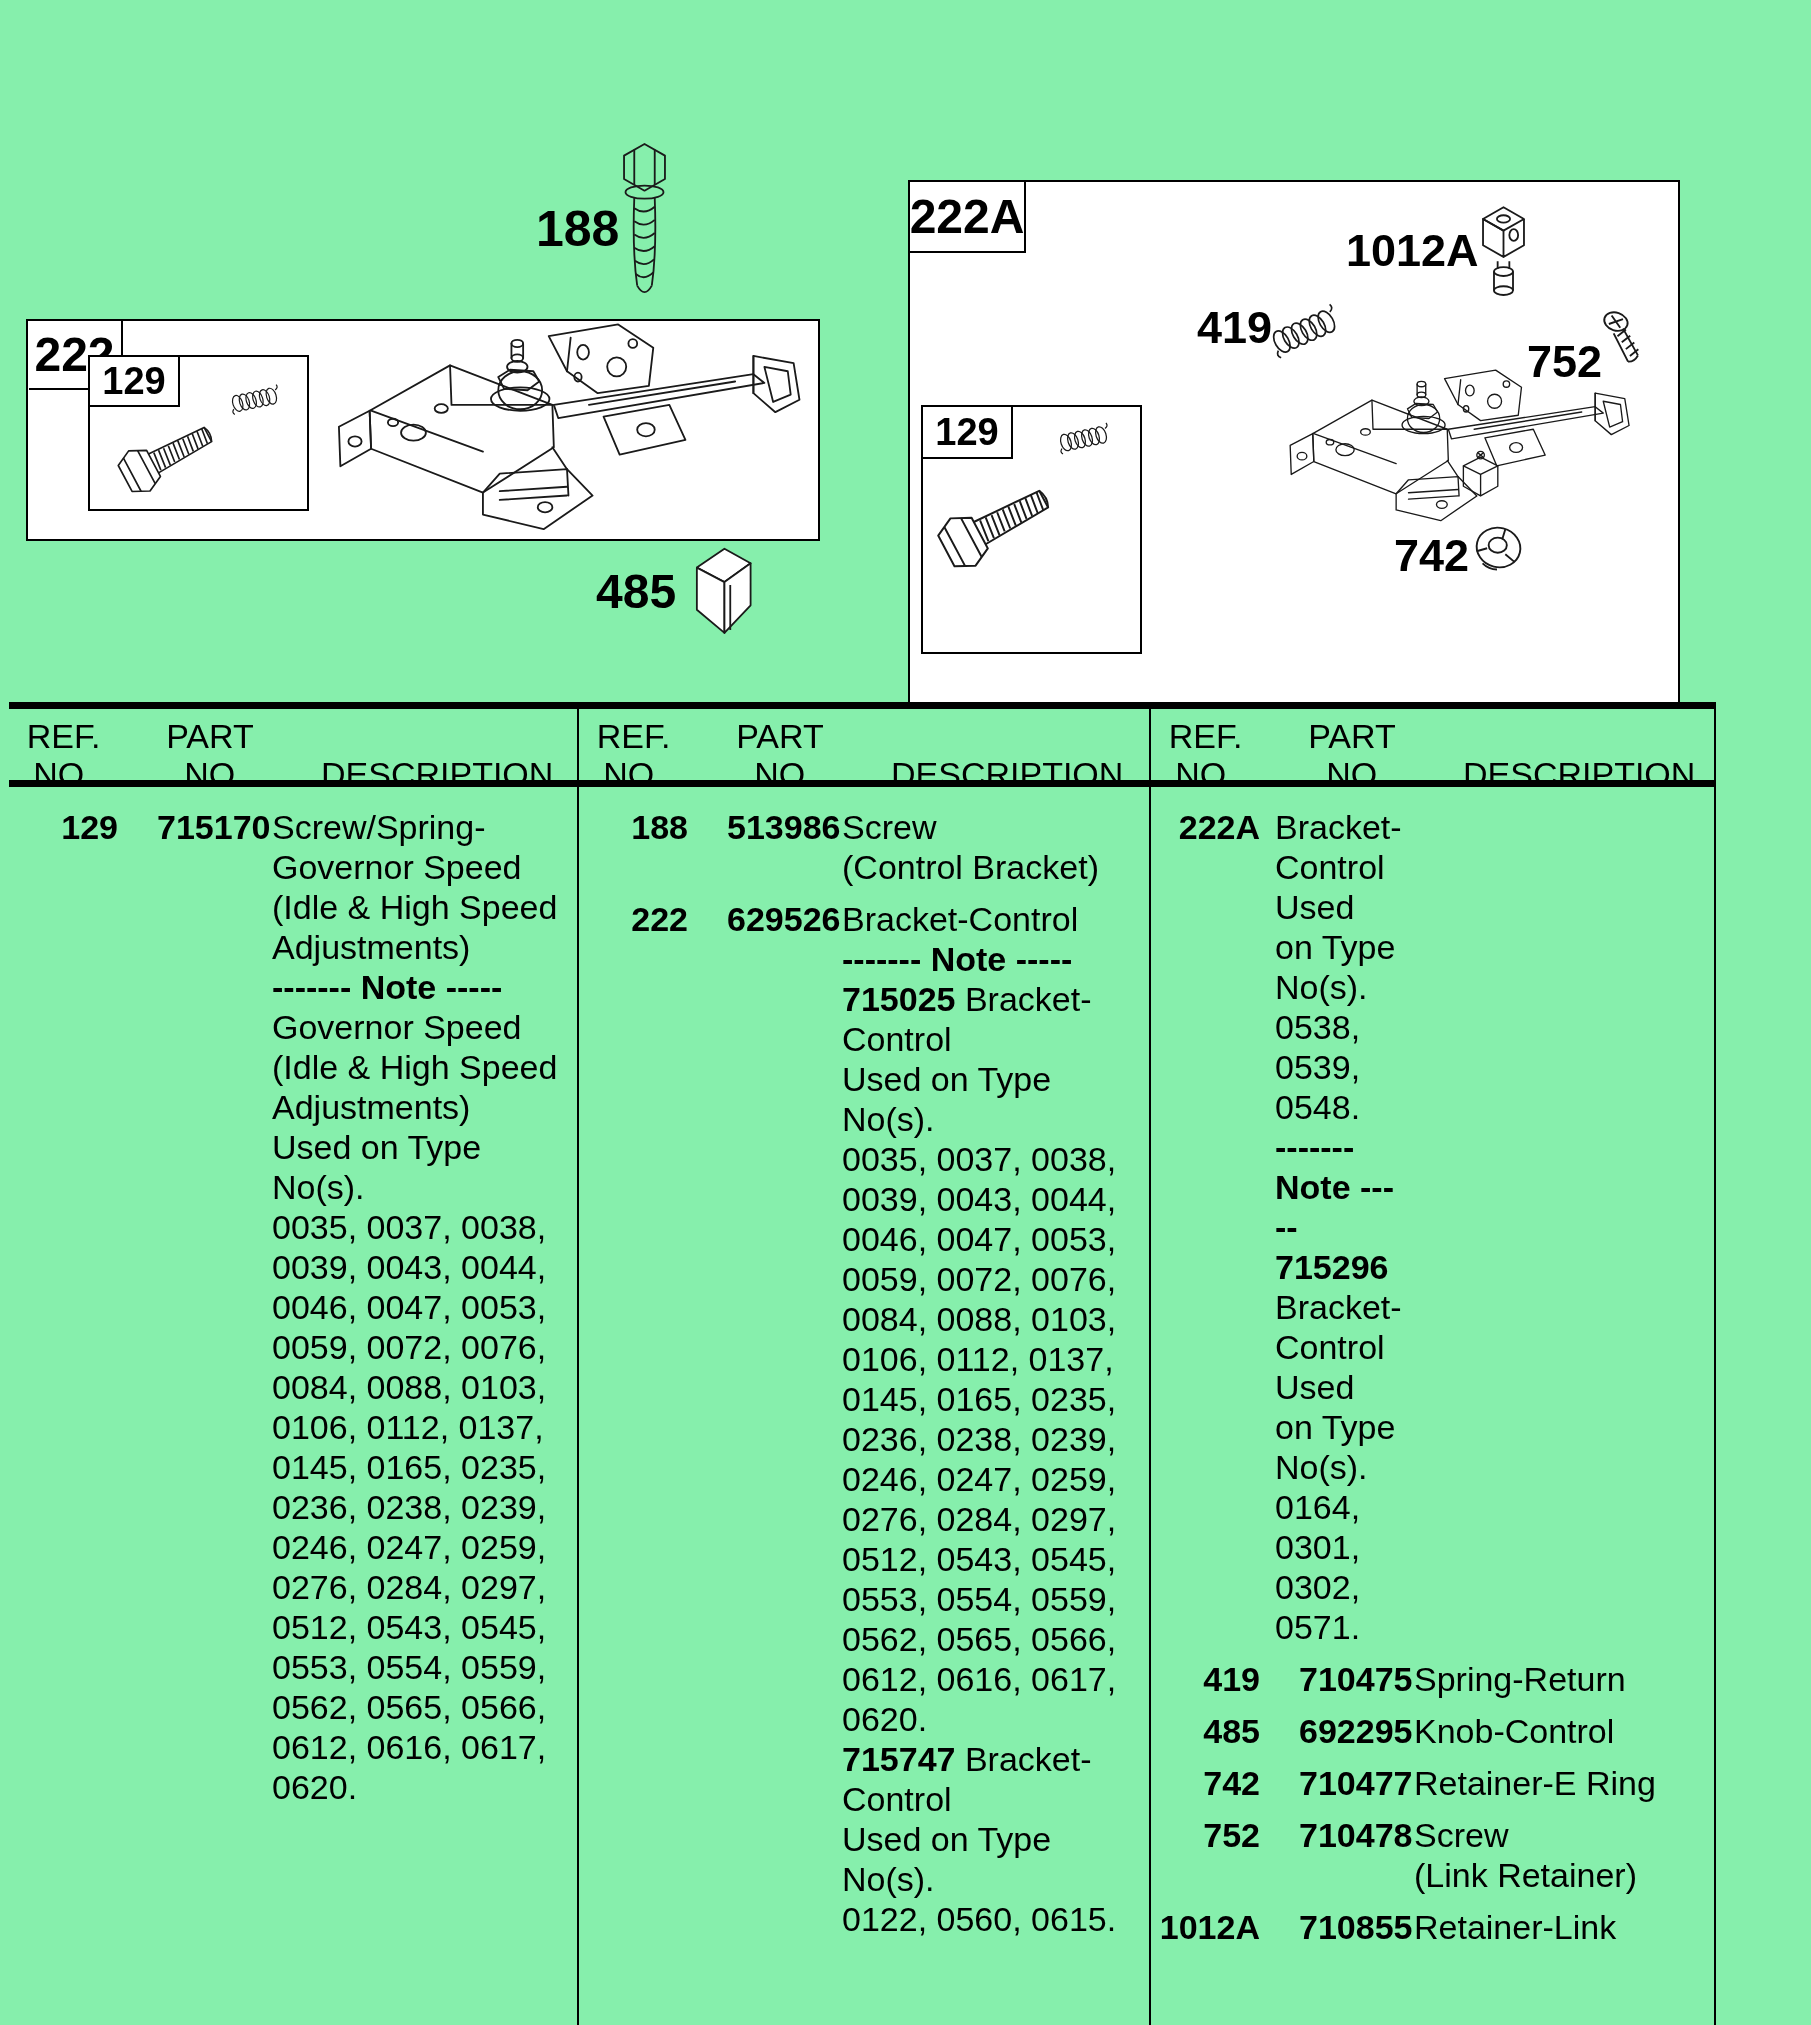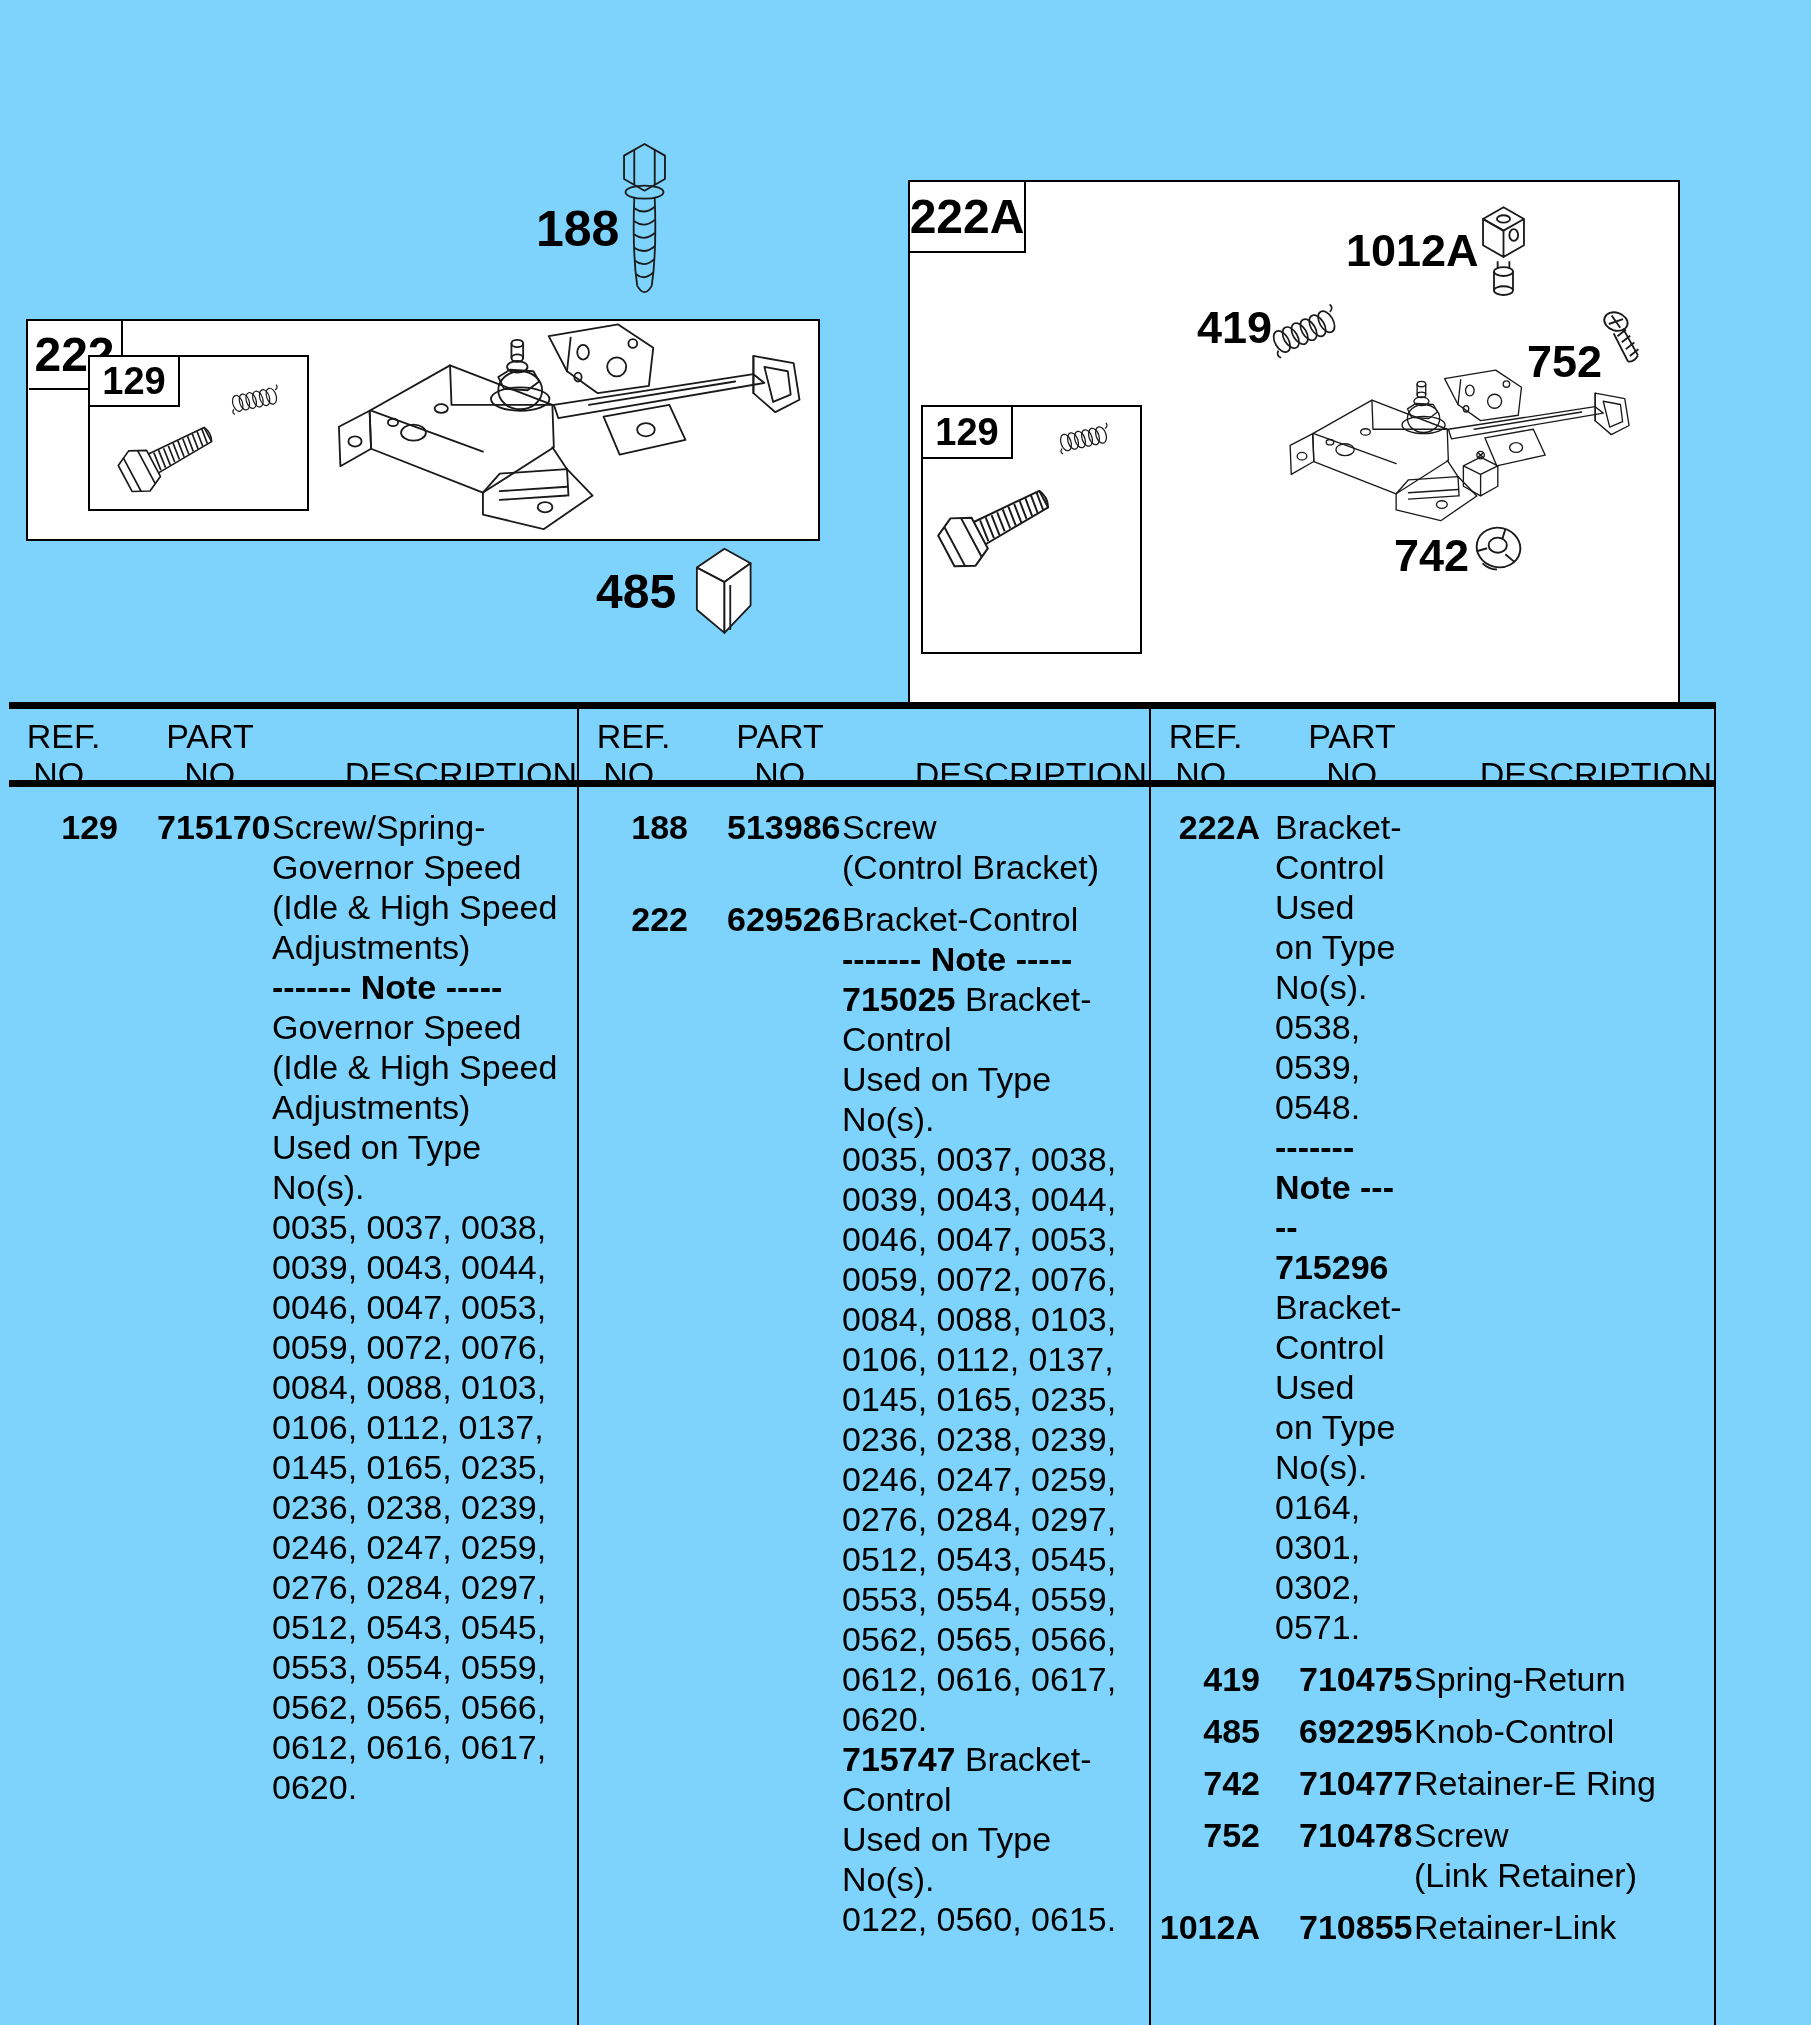--- a/index.html
+++ b/index.html
@@ -1,33 +1,33 @@
 <!DOCTYPE html>
 <html style="font-size:12px"><head>
 <meta charset="utf-8">
 <style>
   html,body{margin:0;padding:0;background:#e8e8e8;}
-  .page{position:relative;width:1811px;height:2025px;background:#7dd3fc;
+  .page{position:relative;width:1811px;height:2025px;background:#86efac;
         font-family:"Liberation Sans", sans-serif;color:#000;overflow:hidden;}
   .abs{position:absolute;}
   .callout{position:absolute;font-weight:bold;color:#000;white-space:nowrap;}
   .f66{font-size:50px;} .f64{font-size:48px;} .f60{font-size:45px;} .f50{font-size:38px;}
   .partbox{position:absolute;border:2.3px solid #000;background:#fff;}
   .labelbox{position:absolute;border-right:2.3px solid #000;border-bottom:2.3px solid #000;
             background:#fff;display:flex;align-items:center;justify-content:center;font-weight:bold;}
   svg{display:block;}
   
   .tline{position:absolute;left:9px;width:1707px;height:6.8px;background:#000;}
   .vline{position:absolute;top:702px;bottom:0;width:2.3px;background:#000;}
   .tcol{position:absolute;top:708px;bottom:0;font-size:34px;line-height:38px;}
   .hdr{display:grid;grid-template-columns:109px 139px 1fr;padding-top:9px;}
   .hdr .hc1{text-align:center;}
   .hdr .hc2{padding-left:45px;text-align:center;}
   .hdr .hc2 .l2{padding-left:9px;}
-  .hdr .hc3{padding-left:64px;text-align:right;}
+  .hdr .hc3{padding-left:64px;}
   .entries{margin-top:13.5px;}
   .entry{display:grid;grid-template-columns:109px 139px 1fr;line-height:40px;margin-top:12px;}
   .entry:first-child{margin-top:0;}
   .ref{text-align:right;font-weight:bold;}
   .part{font-weight:bold;padding-left:39px;}
   .desc{padding-left:15px;}
   .dline b{font-weight:bold;}
 </style>
 </head>
 <body>

